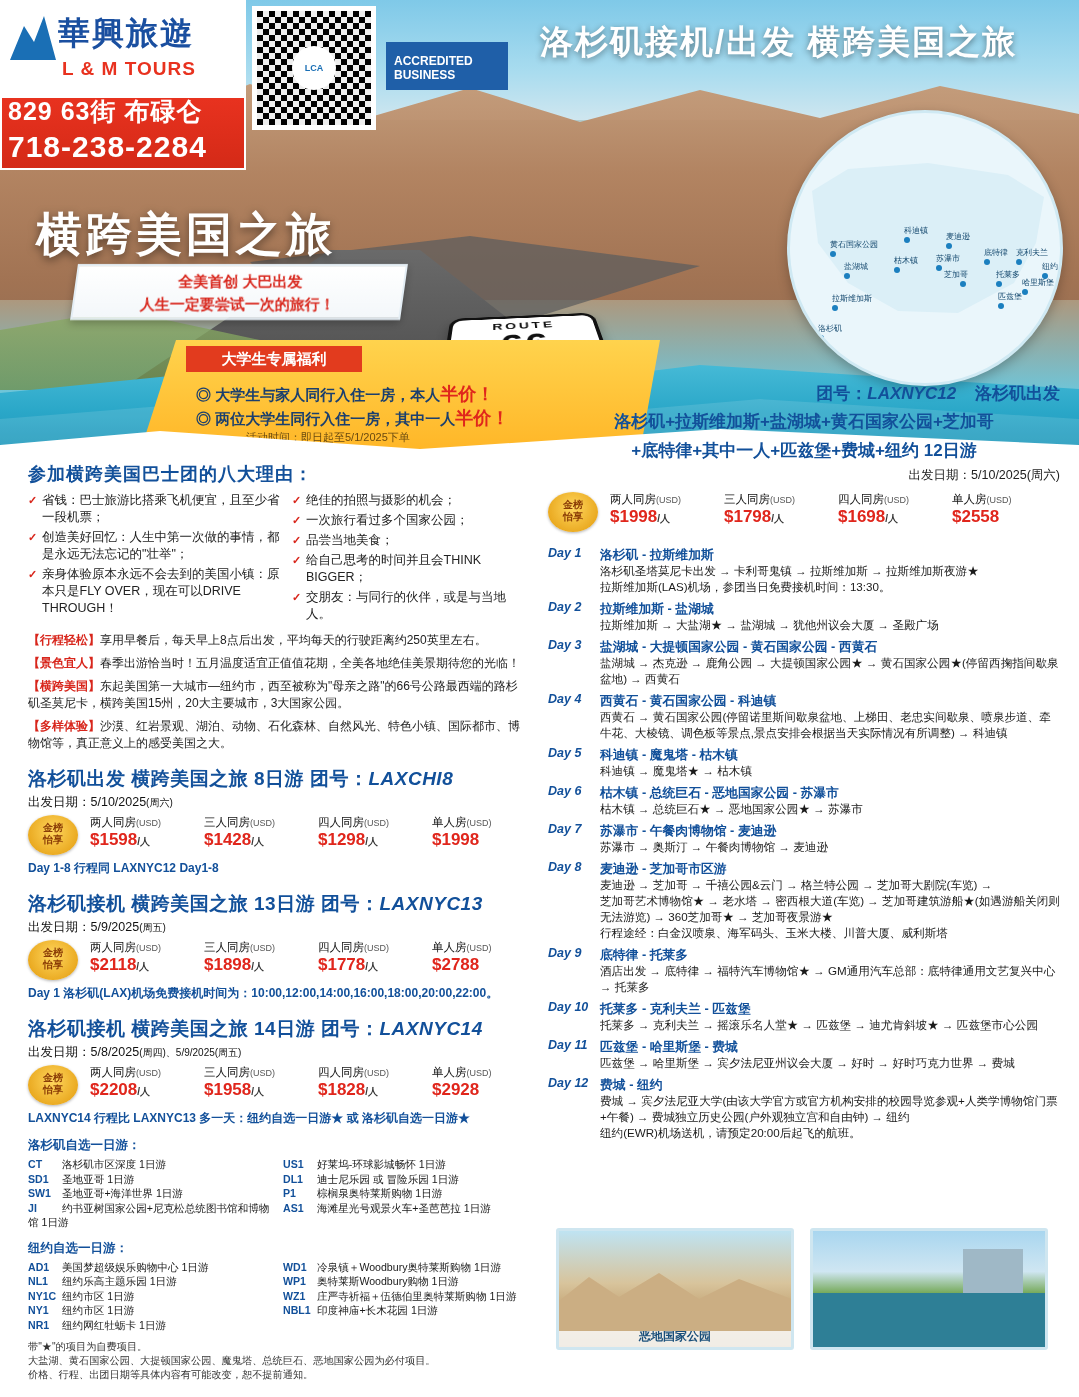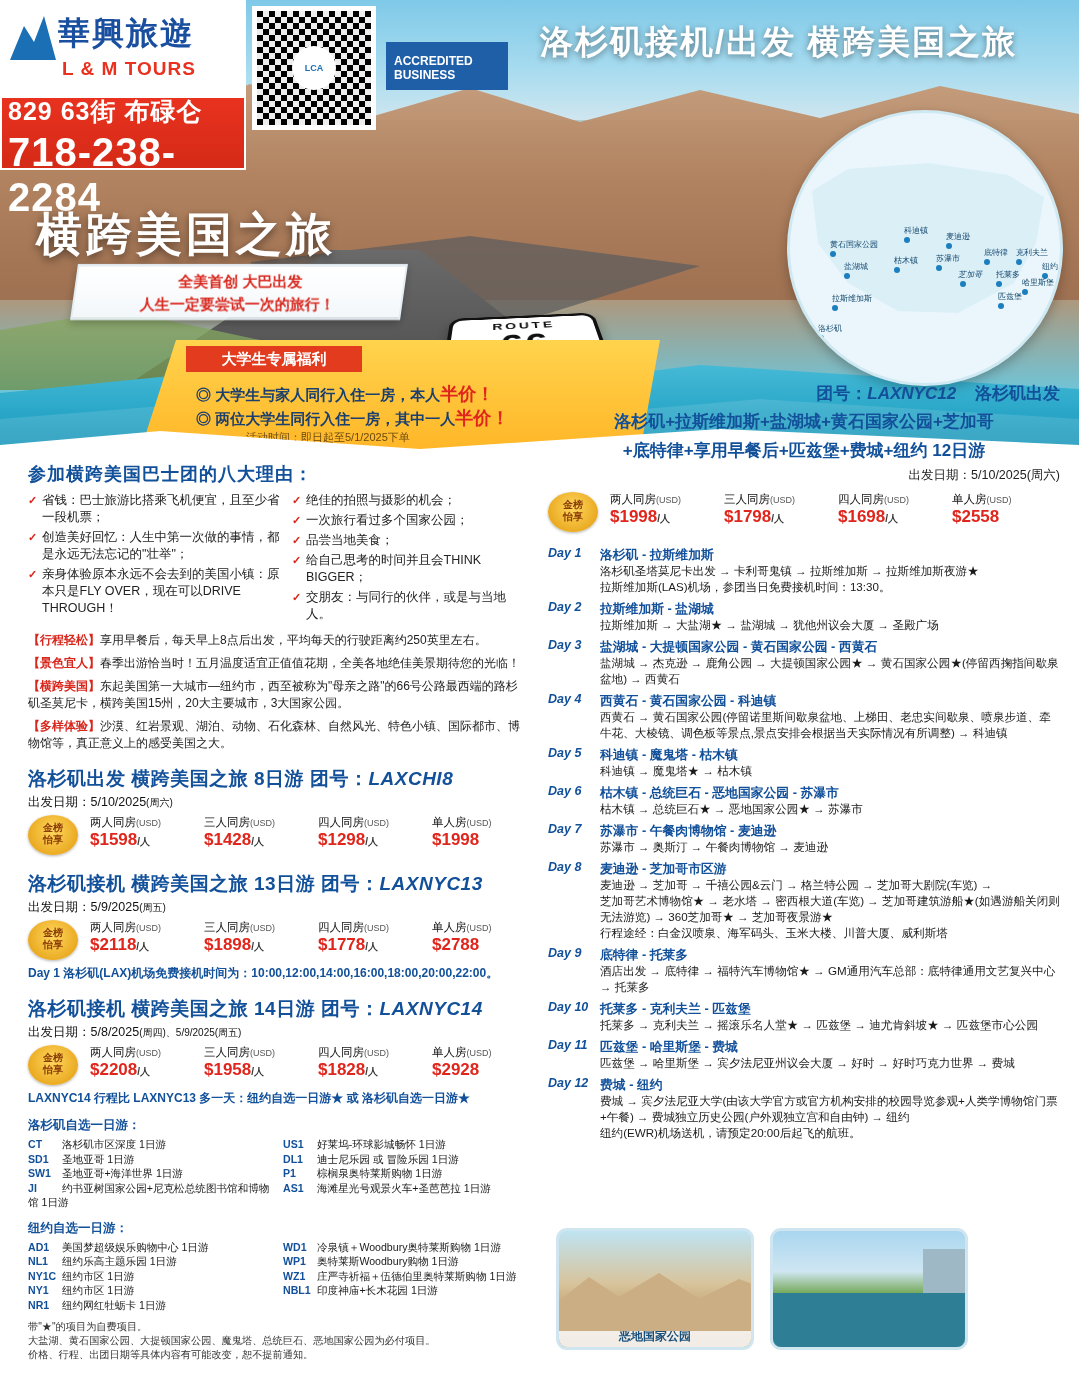--- a/index.html
+++ b/index.html
@@ -75,21 +75,21 @@
     border:2px solid #fff;
   }
   .logo-cn { font-size:32px; font-weight:bold; color:#1a4fa0; letter-spacing:2px; margin:10px 0 0 56px;}
   .logo-en { font-size:19px; font-weight:bold; color:#e8321f; letter-spacing:1px; margin:2px 0 0 60px;}
   .logo-mtn {
     position:absolute; left:8px; top:14px; width:46px; height:44px;
     background:#1a6fb5;
     clip-path:polygon(0 44px,14px 10px,24px 26px,34px 0,46px 44px);
   }
   .logo-addr { color:#fff; font-size:25px; font-weight:bold; text-align:left; margin:15px 0 0 6px; letter-spacing:1px;}
-  .logo-tel { color:#fff; font-size:40px; font-weight:bold; text-align:left; margin:2px 0 0 6px; letter-spacing:1px;}
+  .logo-tel { color:#fff; font-size:30px; font-weight:bold; text-align:left; margin:2px 0 0 6px; letter-spacing:1px;}
   
   .qr {
     position:absolute; left:252px; top:6px; width:124px; height:124px;
     background:
       repeating-linear-gradient(90deg,#111 0 6px,#fff 6px 12px),
       repeating-linear-gradient(0deg,#111 0 6px,#fff 6px 12px);
     background-blend-mode:difference;
     border:5px solid #fff;
   }
   .qr-center {
@@ -218,21 +218,21 @@
   .day-row { display:flex; margin-bottom:5px; }
   .day-k {
     width:52px; flex:0 0 52px; color:#12509a; font-weight:bold; font-style:italic; font-size:12.5px;
   }
   .day-body { flex:1; }
   .day-title { color:#12509a; font-weight:bold; font-size:12.8px; line-height:17px; }
   .day-text { font-size:11.6px; line-height:16px; color:#1a1a1a; }
 
   
   .photos { position:absolute; left:556px; top:1228px; width:500px; height:130px; display:flex; gap:16px; }
-  .photo { width:198px; height:122px; border:3px solid #cfe6f0; position:relative; overflow:hidden; border-radius:11px; }
+  .photo { width:238px; height:122px; border:3px solid #cfe6f0; position:relative; overflow:hidden; border-radius:3px; }
   .photo .cap {
     position:absolute; left:0; bottom:0; width:100%; height:22px;
     background:rgba(255,255,255,.85); color:#1a4f7a; font-size:12px; font-weight:bold;
     text-align:center; line-height:22px;
   }
   .ph1 { background:linear-gradient(180deg,#bfe3f2 0%,#d8c49c 45%,#c2a271 70%,#9d8254 100%); }
   .ph1:after {
     content:""; position:absolute; left:0; top:40px; width:100%; height:60px;
     background:#cbae83;
     clip-path:polygon(0 30px,30px 6px,60px 26px,100px 2px,140px 28px,180px 8px,238px 30px,238px 60px,0 60px);
@@ -313,21 +313,21 @@
         <div class="lbl" style="left: 146px; top: 140px;">苏瀑市</div>
         <div class="dot" style="left: 194px; top: 146px;"></div>
         <div class="lbl" style="left: 194px; top: 134px;">底特律</div>
         <div class="dot" style="left: 226px; top: 146px;"></div>
         <div class="lbl" style="left: 226px; top: 134px;">克利夫兰</div>
         <div class="dot" style="left: 54px; top: 160px;"></div>
         <div class="lbl" style="left: 54px; top: 148px;">盐湖城</div>
         <div class="dot" style="left: 104px; top: 154px;"></div>
         <div class="lbl" style="left: 104px; top: 142px;">枯木镇</div>
         <div class="dot" style="left: 170px; top: 168px;"></div>
-        <div class="lbl" style="left: 168px; top: 156px; font-style: italic;">芝加哥</div>
+        <div class="lbl" style="left: 154px; top: 156px;">芝加哥</div>
         <div class="dot" style="left: 206px; top: 168px;"></div>
         <div class="lbl" style="left: 206px; top: 156px;">托莱多</div>
         <div class="dot" style="left: 252px; top: 160px;"></div>
         <div class="lbl" style="left: 252px; top: 148px;">纽约</div>
         <div class="dot" style="left: 232px; top: 176px;"></div>
         <div class="lbl" style="left: 232px; top: 164px;">哈里斯堡</div>
         <div class="dot" style="left: 208px; top: 190px;"></div>
         <div class="lbl" style="left: 208px; top: 178px;">匹兹堡</div>
         <div class="dot" style="left: 42px; top: 192px;"></div>
         <div class="lbl" style="left: 42px; top: 180px;">拉斯维加斯</div>
@@ -378,20 +378,21 @@
             <div class="pcell">
               <div class="ph"><span>四人同房</span><span class="usd">(USD)</span></div>
               <div class="pv"><span>$1298</span><span class="per">/人</span></div>
             </div>
             <div class="pcell">
               <div class="ph"><span>单人房</span><span class="usd">(USD)</span></div>
               <div class="pv"><span>$1998</span><span class="per"></span></div>
             </div>
           </div>
         </div>
+        <div class="itin-note">Day 1-8 行程同 LAXNYC12 Day1-8</div>
       </div>
       <div>
         <div class="trip-title"><span>洛杉矶接机 横跨美国之旅 13日游  </span><span>团号：</span><span style="font-style: italic;">LAXNYC13</span></div>
         <div class="trip-date"><span>出发日期：</span><span>5/9/2025</span><span class="sm">(周五)</span></div>
         <div class="pricebar">
           <div class="badge">金榜<br>怡享</div>
           <div class="ptable">
             <div class="pcell">
               <div class="ph"><span>两人同房</span><span class="usd">(USD)</span></div>
               <div class="pv"><span>$2118</span><span class="per">/人</span></div>
@@ -479,21 +480,21 @@
       <div>价格、行程、出团日期等具体内容有可能改变，恕不提前通知。</div>
     </div>
 </div>
 
 <div class="col-right">
   <div class="rc-code">
     <span>团号：</span><span class="ital">LAXNYC12</span>
     &nbsp;&nbsp;&nbsp;<span>洛杉矶出发</span>
   </div>
   <div class="rc-route">洛杉矶+拉斯维加斯+盐湖城+黄石国家公园+芝加哥</div>
-  <div class="rc-route">+底特律+享用早餐后+匹兹堡+费城+纽约  12日游</div>
+  <div class="rc-route">+底特律+其中一人+匹兹堡+费城+纽约  12日游</div>
   <div class="rc-date">
     <span>出发日期：</span><span>5/10/2025</span><span>(周六)</span>
   </div>
 
   <div class="pricebar" style="height:48px;margin-top:8px;">
     <div class="badge">金榜<br>怡享</div>
     <div class="ptable" id="main-prices">
         <div class="pcell">
           <div class="ph"><span>两人同房</span><span class="usd">(USD)</span></div>
           <div class="pv"><span>$1998</span><span class="per">/人</span></div>

